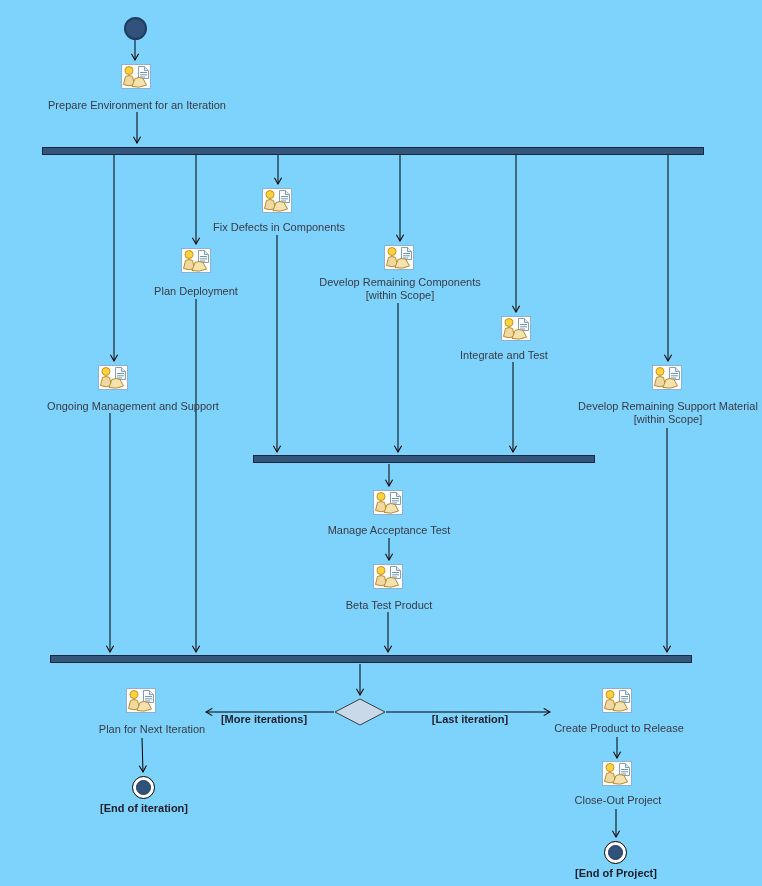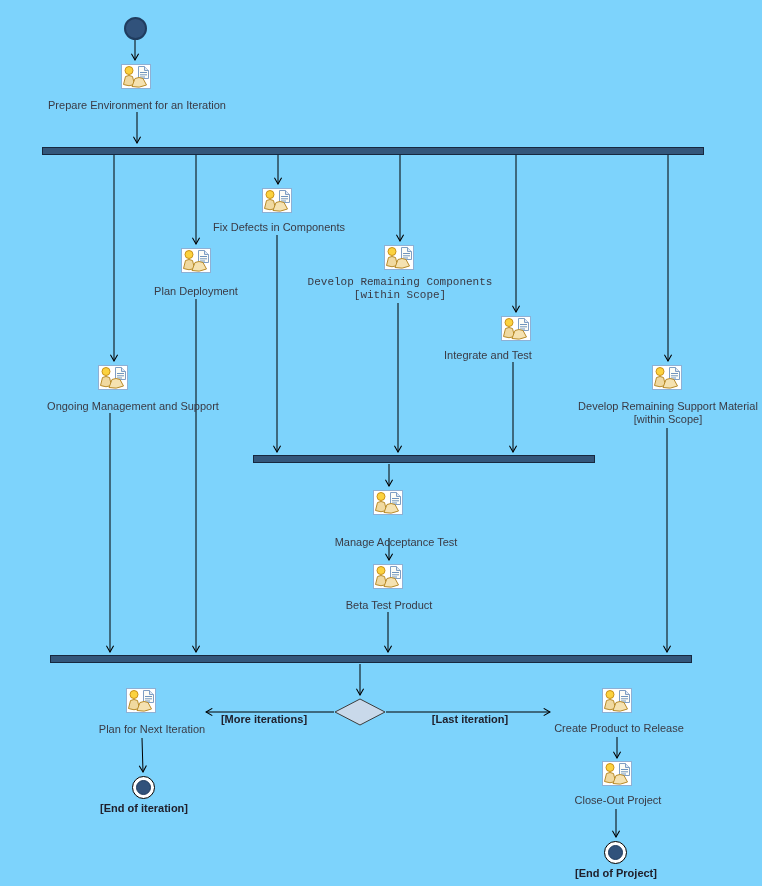--- a/index.html
+++ b/index.html
@@ -219,31 +219,31 @@
         <line x1="19" y1="10.8" x2="26" y2="10.8" stroke="#6f94bd"></line>
         <line x1="19" y1="13" x2="24" y2="13" stroke="#6f94bd"></line>
         <circle cx="8" cy="6.5" r="4" fill="#fbd23f" stroke="#cb9217"></circle>
         <path d="M2.5,20.5 L4.5,12.5 Q8,10.5 11.5,12.5 L13.5,20.5 Q8,23 2.5,20.5 Z" fill="#f0d9a0" stroke="#b98c2a"></path>
         <path d="M11,22.5 L14,14.5 Q18,12.5 22,14.5 L25.5,21 Q18,24.5 11,22.5 Z" fill="#f5e2b1" stroke="#b98c2a"></path>
       </svg></span>
 
   <div class="label" style="left:137px; top:99px;">Prepare Environment for an Iteration</div>
   <div class="label" style="left:279px; top:221px;">Fix Defects in Components</div>
   <div class="label" style="left:196px; top:285px;">Plan Deployment</div>
-  <div class="label" style="left:400px; top:276px;font-family:Liberation Mono, monospace;">
+  <div class="label" style="left:400px; top:276px;">
     <span>Develop Remaining Components</span>
     <span>[within Scope]</span>
   </div>
-  <div class="label" style="left:488px; top:349px;">Integrate and Test</div>
+  <div class="label" style="left:504px; top:349px;">Integrate and Test</div>
   <div class="label" style="left:133px; top:400px;">Ongoing Management and Support</div>
   <div class="label" style="left:668px; top:400px;">
     <span>Develop Remaining Support Material</span>
     <span>[within Scope]</span>
   </div>
-  <div class="label" style="left:389px; top:536px;margin-left:7px;">Manage Acceptance Test</div>
+  <div class="label" style="left:389px; top:524px;">Manage Acceptance Test</div>
   <div class="label" style="left:389px; top:599px;">Beta Test Product</div>
   <div class="label" style="left:140px; top:723px;padding-left:24px;">Plan for Next Iteration</div>
   <div class="label" style="left:619px; top:722px;">Create Product to Release</div>
   <div class="label" style="left:618px; top:794px;">Close-Out Project</div>
 
   <div class="label bold" style="left:264px; top:713px;">[More iterations]</div>
   <div class="label bold" style="left:470px; top:713px;">[Last iteration]</div>
 
   <div class="label bold" style="left:144px; top:802px;">[End of iteration]</div>
   <div class="label bold" style="left:616px; top:867px;">[End of Project]</div>

